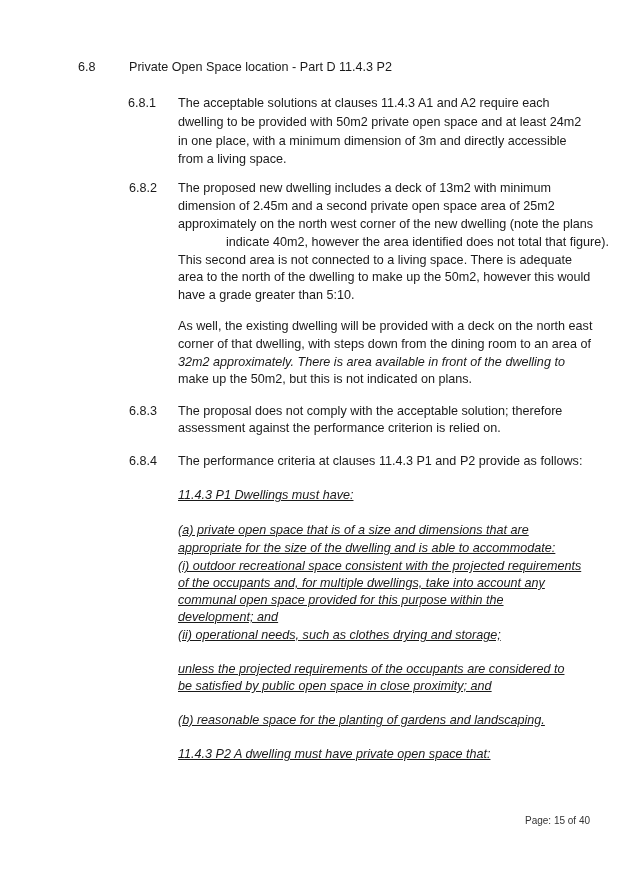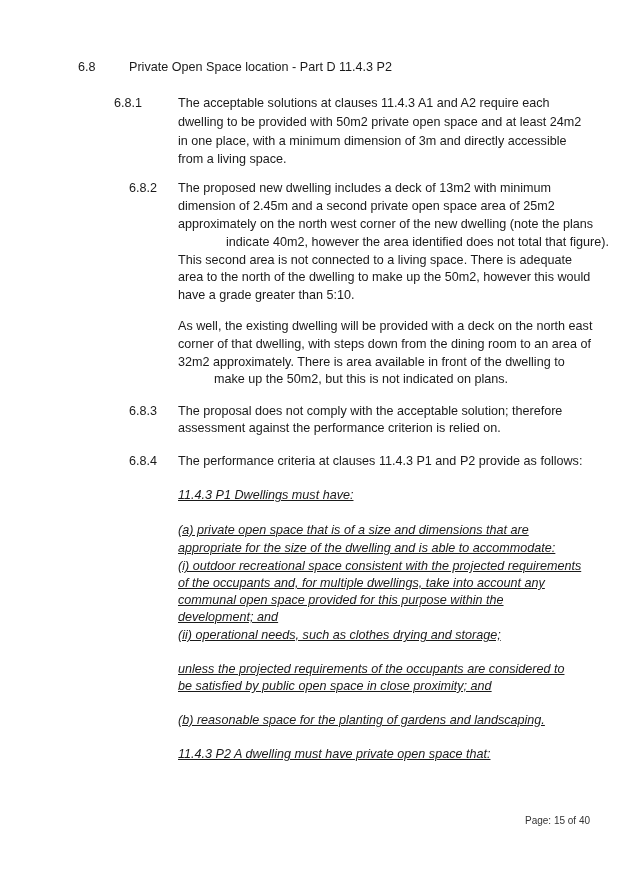--- a/index.html
+++ b/index.html
@@ -10,42 +10,42 @@
   .ital { font-style:italic;text-decoration:underline; }
   .num { position:absolute; white-space:nowrap; }
   .footer { position:absolute; font-size:10px; color:#333; white-space:nowrap; }
 </style>
 </head>
 <body>
 
 <div class="num" style="left:78px; top:60px;">6.8</div>
 <div class="abs" style="left:129px; top:60px;">Private Open Space location - Part D 11.4.3 P2</div>
 
-<div class="num" style="left:114px; top:96px;text-align:right;">6.8.1</div>
+<div class="num" style="left:128px; top:96px;text-align:right;">6.8.1</div>
 <div>
   <div class="line" style="top:96px;">The acceptable solutions at clauses 11.4.3 A1 and A2 require each</div>
   <div class="line" style="top:115px;">dwelling to be provided with 50m2 private open space and at least 24m2</div>
   <div class="line" style="top:134px;">in one place, with a minimum dimension of 3m and directly accessible</div>
   <div class="line" style="top:152px;">from a living space.</div>
 </div>
 
 <div class="num" style="left:129px; top:181px;">6.8.2</div>
 <div>
   <div class="line" style="top:181px;">The proposed new dwelling includes a deck of 13m2 with minimum</div>
   <div class="line" style="top:199px;">dimension of 2.45m and a second private open space area of 25m2</div>
   <div class="line" style="top:217px;">approximately on the north west corner of the new dwelling (note the plans</div>
   <div class="line" style="top:235px;margin-left:48px;">indicate 40m2, however the area identified does not total that figure).</div>
   <div class="line" style="top:253px;">This second area is not connected to a living space.  There is adequate</div>
   <div class="line" style="top:270px;">area to the north of the dwelling to make up the 50m2, however this would</div>
   <div class="line" style="top:288px;">have a grade greater than 5:10.</div>
 
   <div class="line" style="top:319px;">As well, the existing dwelling will be provided with a deck on the north east</div>
   <div class="line" style="top:337px;">corner of that dwelling, with steps down from the dining room to an area of</div>
-  <div class="line" style="top:355px;">32m2 approximately.  There is area available in front of the dwelling to</div>
-  <div class="line" style="top:372px;margin-left:36px;">make up the 50m2, but this is not indicated on plans.</div>
+  <div class="line" style="top:355px;font-style:italic;">32m2 approximately.  There is area available in front of the dwelling to</div>
+  <div class="line" style="top:372px;">make up the 50m2, but this is not indicated on plans.</div>
 </div>
 
 <div class="num" style="left:129px; top:404px;">6.8.3</div>
 <div>
   <div class="line" style="top:404px;">The proposal does not comply with the acceptable solution; therefore</div>
   <div class="line" style="top:421px;text-align:right;">assessment against the performance criterion is relied on.</div>
 </div>
 
 <div class="num" style="left:129px; top:454px;">6.8.4</div>
 <div>

